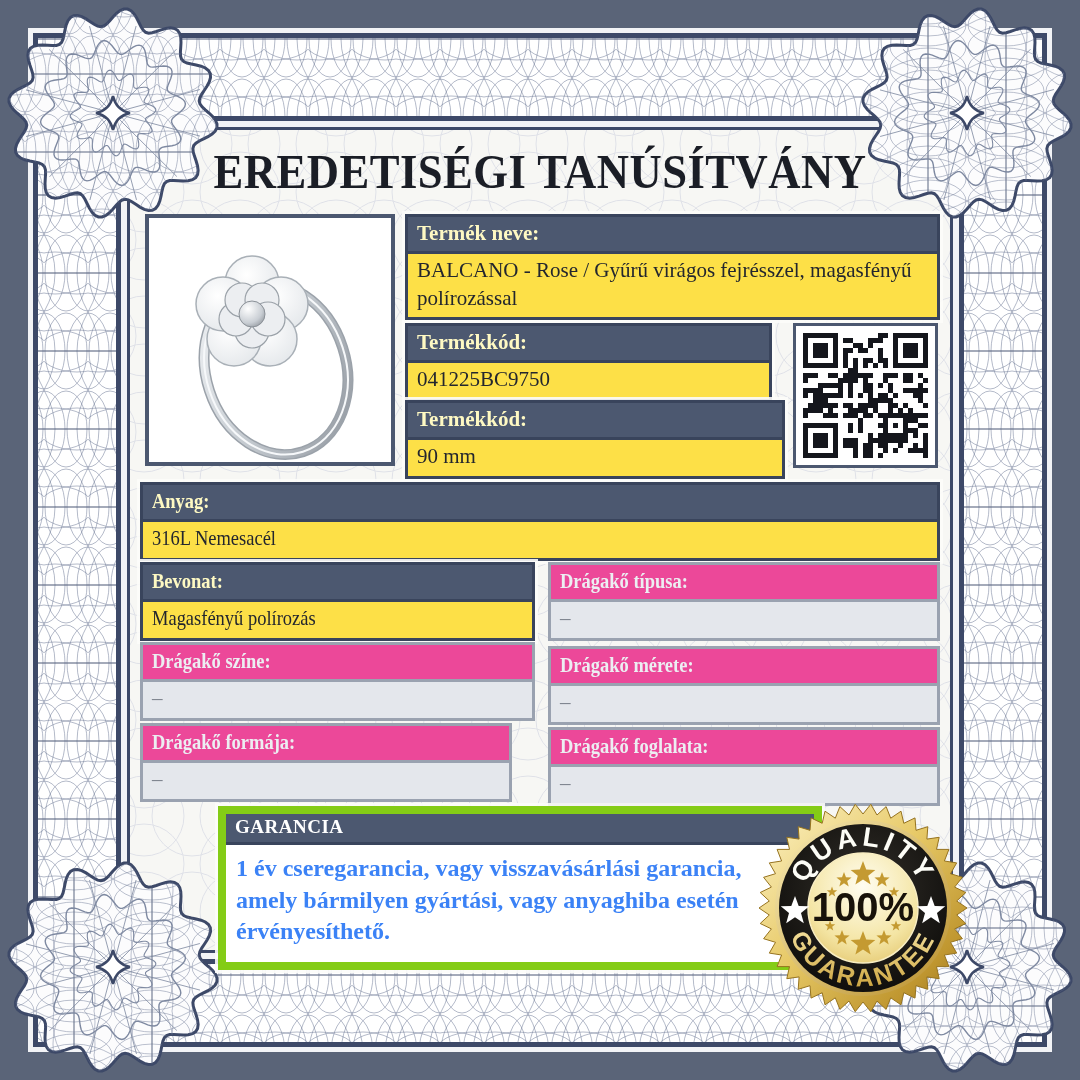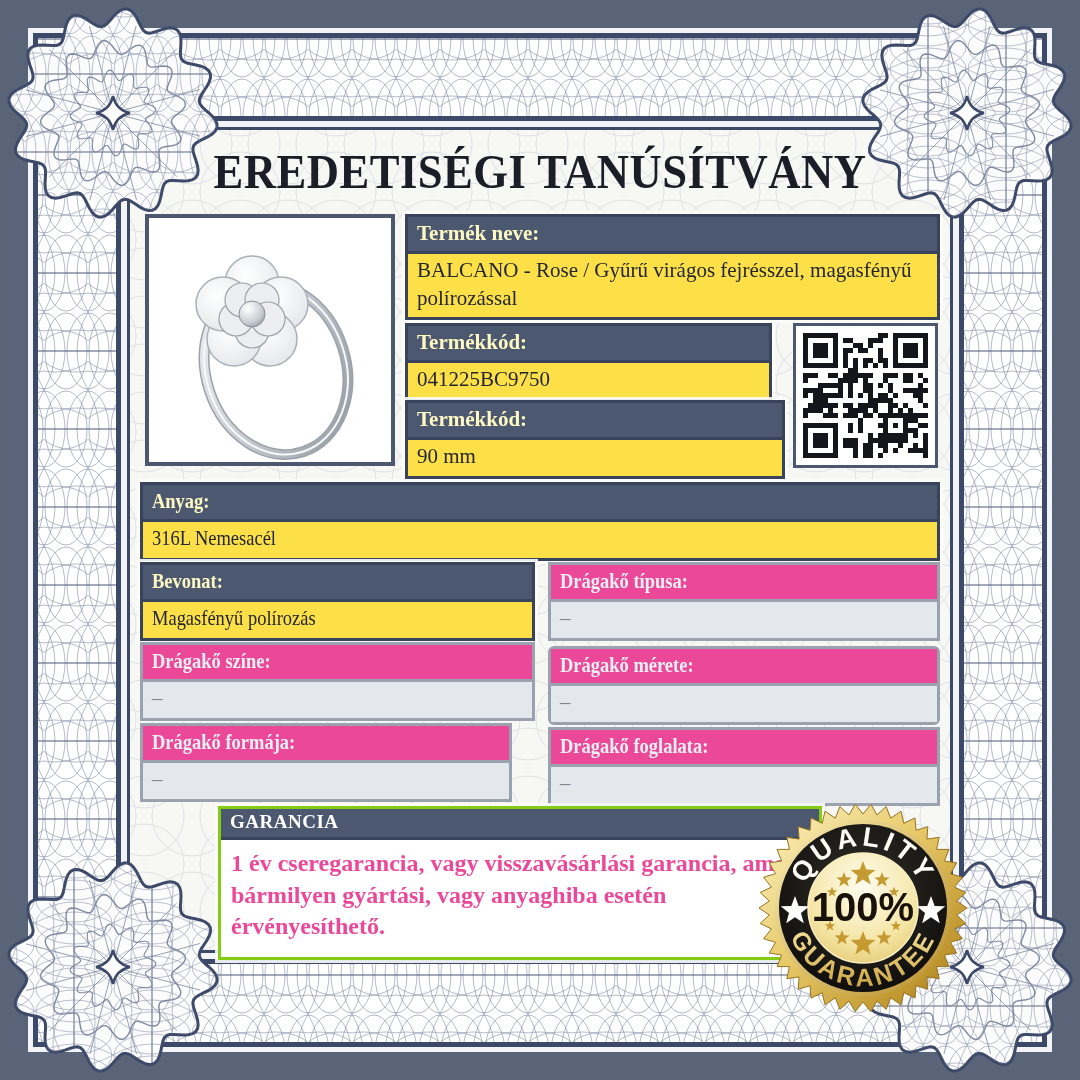--- a/index.html
+++ b/index.html
@@ -23,25 +23,25 @@
   .field.disabled .val{background:#e4e7ec;color:#7b818c;}
   .narrow-text{display:inline-block;transform:scaleX(.88);transform-origin:0 50%;white-space:nowrap;}
 
   .photo{position:absolute;left:145px;top:214px;width:250px;height:252px;
          border:4px solid #4c5870;background:#fff;}
   .photo svg{width:100%;height:100%;display:block;}
 
   .qrbox{position:absolute;left:793px;top:323px;width:145px;height:145px;
          border:3px solid #4c5870;background:#fff;display:flex;align-items:center;justify-content:center;}
 
-  .garancia{position:absolute;left:218px;top:806px;width:604px;border:3px solid #84cc16;
+  .garancia{position:absolute;left:218px;top:806px;width:604px;border:8px solid #84cc16;
          background:#fff;box-shadow:0 0 0 3px rgba(252,252,250,.9);}
   .garancia .glbl{background:#4c5870;color:#fff;font-weight:700;font-size:19px;
          padding:2px 9px 4px;border-bottom:3px solid #39445c;letter-spacing:.5px;}
-  .garancia .gtxt{font-size:24px;font-weight:700;color:#ec4899;padding:8px 10px 14px;line-height:1.32;}
+  .garancia .gtxt{font-size:24px;font-weight:700;color:#3b82f6;padding:8px 10px 14px;line-height:1.32;}
 
   .badge{position:absolute;left:756px;top:801px;width:214px;height:214px;}
   .badge text{font-family:"Liberation Sans",sans-serif;}
 </style>
 </head>
 <body>
 
 <div class="stage">
 
   <svg class="bg" viewBox="0 0 1080 1080">
@@ -490,21 +490,21 @@
   </div>
   <div class="field disabled" style="left:548px;top:562px;width:392px;">
     <div class="lbl"><span class="narrow-text">Drágakő típusa:</span></div>
     <div class="val">–</div>
   </div>
 
   <div class="field disabled" style="left:140px;top:642px;width:395px;">
     <div class="lbl"><span class="narrow-text">Drágakő színe:</span></div>
     <div class="val">–</div>
   </div>
-  <div class="field disabled" style="left:548px;top:646px;width:392px;border-radius:6px;">
+  <div class="field disabled" style="left:548px;top:646px;width:392px;">
     <div class="lbl"><span class="narrow-text">Drágakő mérete:</span></div>
     <div class="val">–</div>
   </div>
 
   <div class="field disabled" style="left:140px;top:723px;width:372px;">
     <div class="lbl"><span class="narrow-text">Drágakő formája:</span></div>
     <div class="val">–</div>
   </div>
   <div class="field disabled" style="left:548px;top:727px;width:392px;">
     <div class="lbl"><span class="narrow-text">Drágakő foglalata:</span></div>

